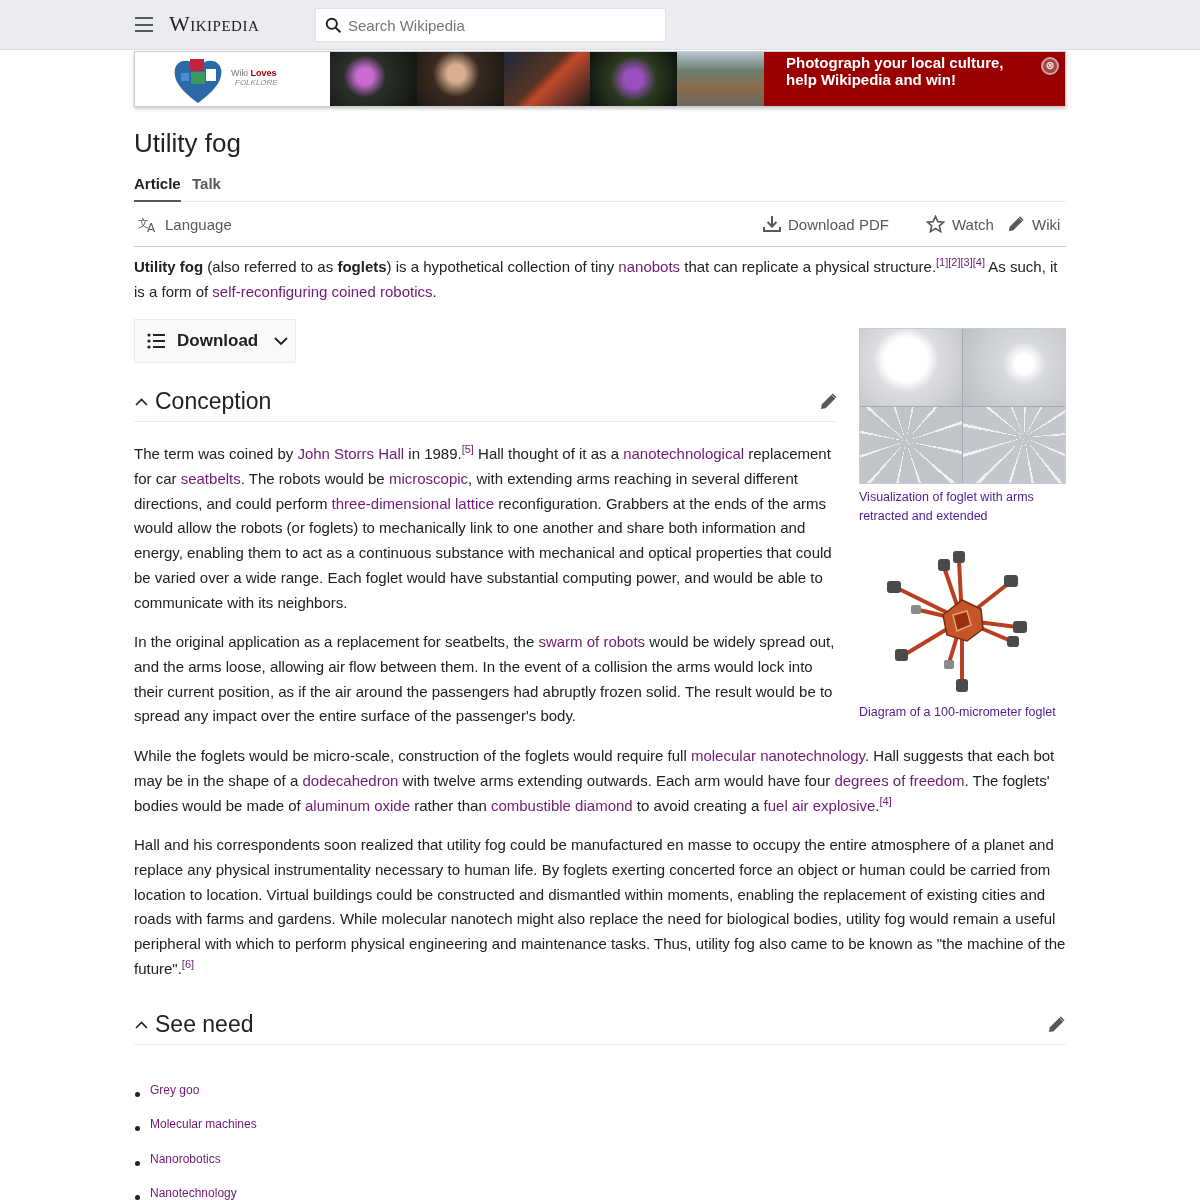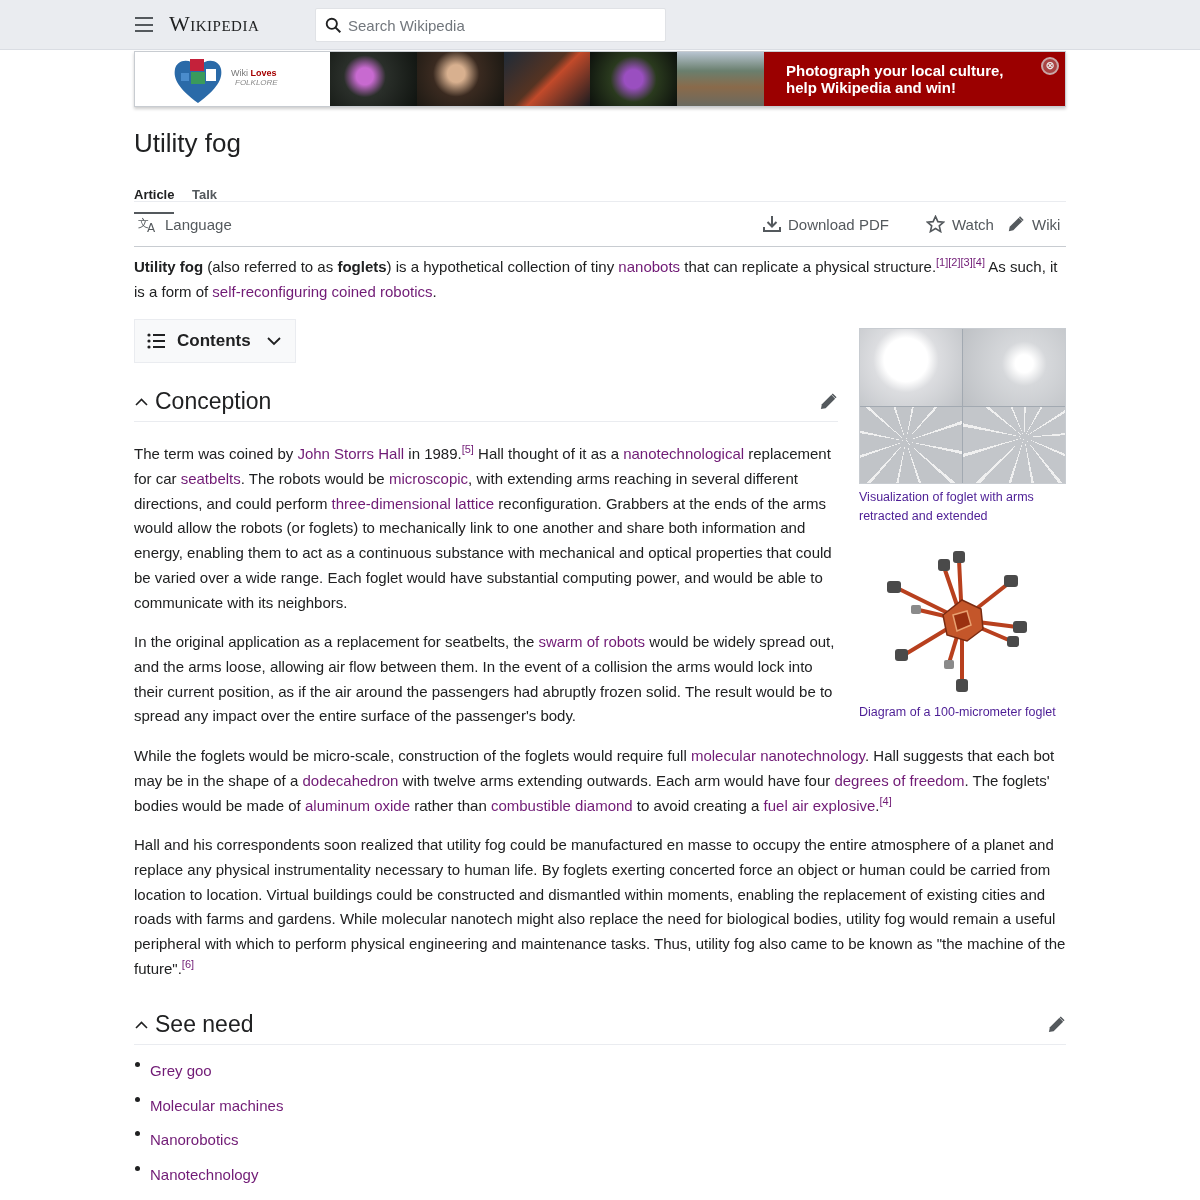--- a/index.html
+++ b/index.html
@@ -19,27 +19,27 @@
 
   
   .banner { position: absolute; left: 134px; top: 51px; width: 932px; height: 56px; border: 1px solid #c8ccd1; box-shadow: 0 2px 3px rgba(0,0,0,0.2); display: flex; background: #fff; }
   .banner-logo { width: 195px; height: 100%; background: #fff; position: relative; }
   .heart { position: absolute; left: 36px; top: 3px; width: 55px; height: 50px; }
   .banner-logo-text { position: absolute; left: 96px; top: 16px; font-size: 9px; line-height: 10px; color: #777; }
   .banner-logo-text b { color: #a50000; }
   .banner-logo-text i { display: block; font-size: 8px; color: #888; padding-left: 4px; }
   .banner-photos { width: 434px; height: 100%; display: flex; }
   .photo { flex: 1; height: 100%; }
-  .banner-cta { flex: 1; height: 100%; background: #9b0000; color: #fff; font-weight: bold; font-size: 15px; line-height: 17px; padding: 10px 0 0 22px; position: relative; }
+  .banner-cta { flex: 1; height: 100%; background: #9b0000; color: #fff; font-weight: bold; font-size: 15px; line-height: 17px; padding: 2px 0 0 22px; position: relative; }
   .banner-close { position: absolute; right: 6px; top: 5px; width: 18px; height: 18px; border-radius: 50%; border: 2px solid #c9a7a7; background: #a94444; color: #eee; font-size: 11px; line-height: 13px; text-align: center; cursor: pointer; }
 
   
   .page-title { position: absolute; left: 134px; top: 128px; font-size: 26px; color: #202122; font-weight: normal; }
   .tabs { position: absolute; left: 134px; top: 175px; width: 932px; height: 27px; border-bottom: 1px solid #eaecf0; }
-  .tab { position: absolute; top: 12px; font-size: 13px; font-weight: bold; color: #54595d; cursor: pointer; height: 27px; }
+  .tab { position: absolute; top: 0; font-size: 15px; font-weight: bold; color: #54595d; cursor: pointer; height: 27px; }
   .tab.active { color: #202122; border-bottom: 2px solid #54595d; }
 
   .toolbar { position: absolute; left: 134px; top: 203px; width: 932px; height: 44px; border-bottom: 1px solid #c8ccd1; }
   .tool { position: absolute; top: 12px; font-size: 15px; color: #54595d; display: flex; align-items: center; cursor: pointer; }
   .tool svg { margin-right: 7px; }
 
   .lead { position: absolute; left: 134px; top: 254px; width: 932px; font-size: 15px; line-height: 25px; }
   sup { font-size: 11px; line-height: 0; vertical-align: 6px; }
 
   .toc { position: absolute; left: 134px; top: 319px; width: 162px; height: 44px; background: #f8f9fa; border: 1px solid #eaecf0; display: flex; align-items: center; cursor: pointer; }
@@ -51,21 +51,21 @@
   .section-h .pencil { position: absolute; right: 0; top: 10px; cursor: pointer; }
 
   .para { position: absolute; left: 134px; font-size: 15px; line-height: 24.8px; color: #202122; }
 
   .figure { position: absolute; left: 859px; width: 207px; }
   .fig-caption { font-size: 12.5px; line-height: 19px; color: #4c1d95; margin-top: 4px; }
   .grid4 { width: 207px; height: 156px; border: 1px solid #c8ccd1; display: grid; grid-template-columns: 1fr 1fr; grid-template-rows: 1fr 1fr; gap: 1px; background: #a2a9b1; }
   .grid4 div { background: radial-gradient(circle at 50% 50%, #f4f4f4 0 18%, #cfd2d6 40%, #b6b9bd 100%); position: relative; }
 
   .see-list { position: absolute; left: 134px; top: 1062px; list-style: none; }
-  .see-list li { font-size: 15px; height: 34.5px; display: flex; align-items: flex-start; }
+  .see-list li { font-size: 12px; height: 34.5px; display: flex; align-items: flex-end; }
   .see-list li::before { content: ""; width: 5px; height: 5px; background: #202122; border-radius: 50%; margin-right: 10px; margin-left: 1px; }
 </style>
 </head>
 <body>
 
 <div class="header">
   <div class="hamburger">
     <span></span>
       <span></span>
       <span></span>
@@ -148,21 +148,21 @@
 
 <div class="toc">
   <svg style="margin-left:12px;" width="18" height="16" viewBox="0 0 18 16">
       <circle cx="2" cy="2" r="1.6" fill="#202122"></circle>
       <circle cx="2" cy="8" r="1.6" fill="#202122"></circle>
       <circle cx="2" cy="14" r="1.6" fill="#202122"></circle>
       <rect x="6" y="1" width="12" height="2" fill="#202122"></rect>
       <rect x="6" y="7" width="12" height="2" fill="#202122"></rect>
       <rect x="6" y="13" width="12" height="2" fill="#202122"></rect>
     </svg>
-  <span class="toc-label">Contents</span>
+  <span class="toc-label">Download</span>
   <svg style="margin-left:16px;" width="14" height="9" viewBox="0 0 14 9">
       <path d="M1 1 L7 7 L13 1" stroke="#202122" stroke-width="1.8" fill="none"></path>
     </svg>
 </div>
 
 <div class="section-h" style="top:382px; width:704px;">
   <svg class="caret" width="15" height="10" viewBox="0 0 15 10" style="margin-right:6px;">
       <path d="M2 8 L7.5 2.5 L13 8" stroke="#202122" stroke-width="1.6" fill="none"></path>
     </svg>
   <h2>Conception</h2>

